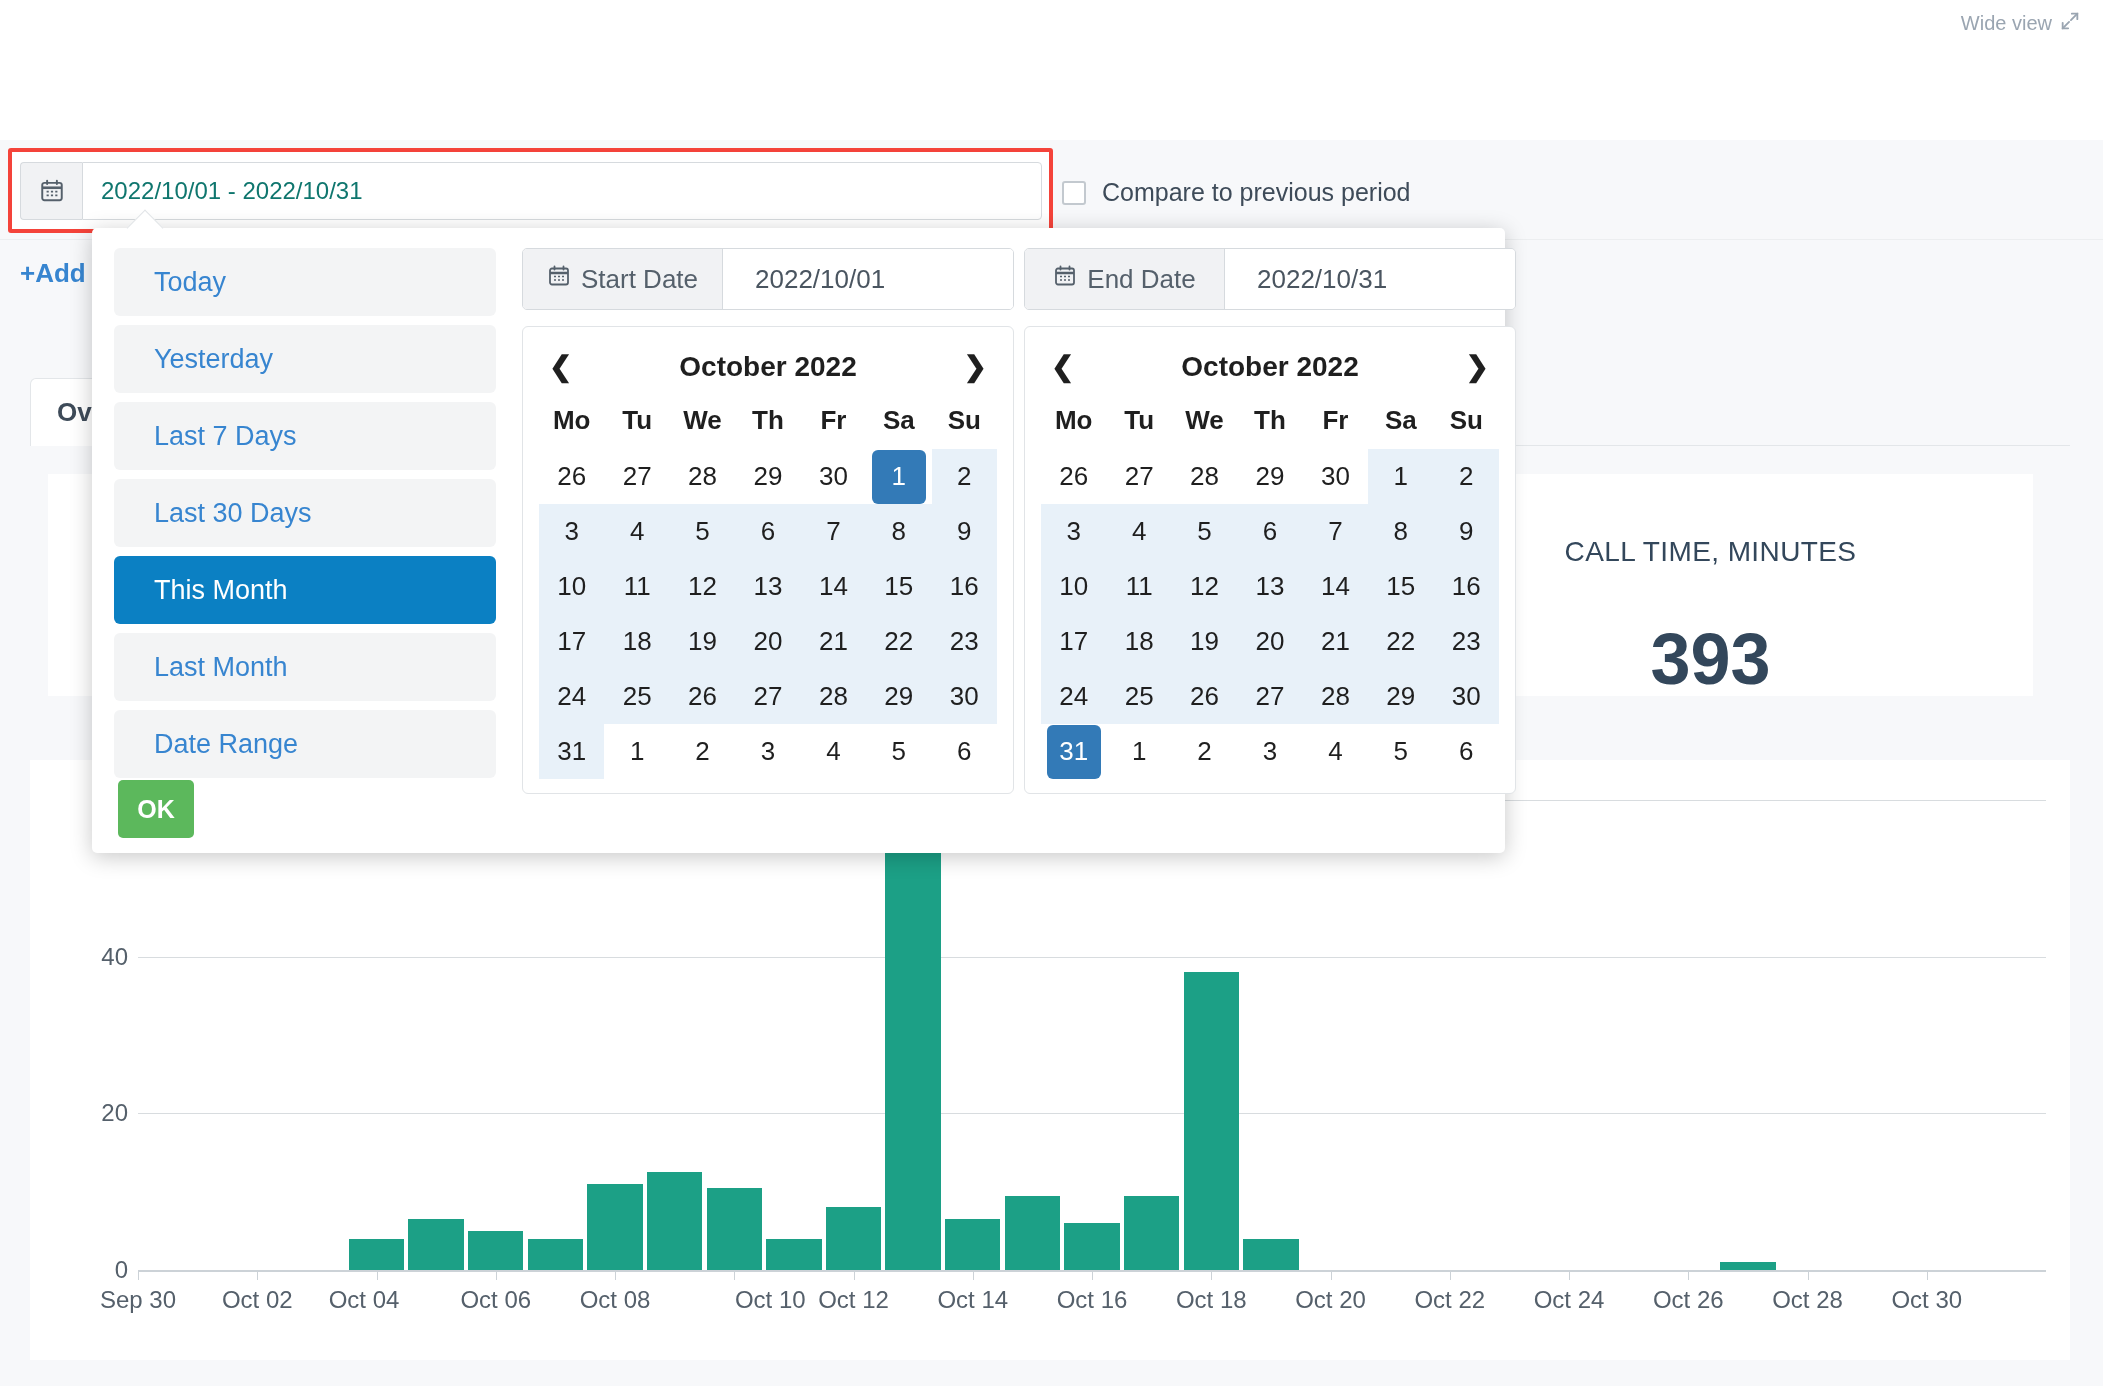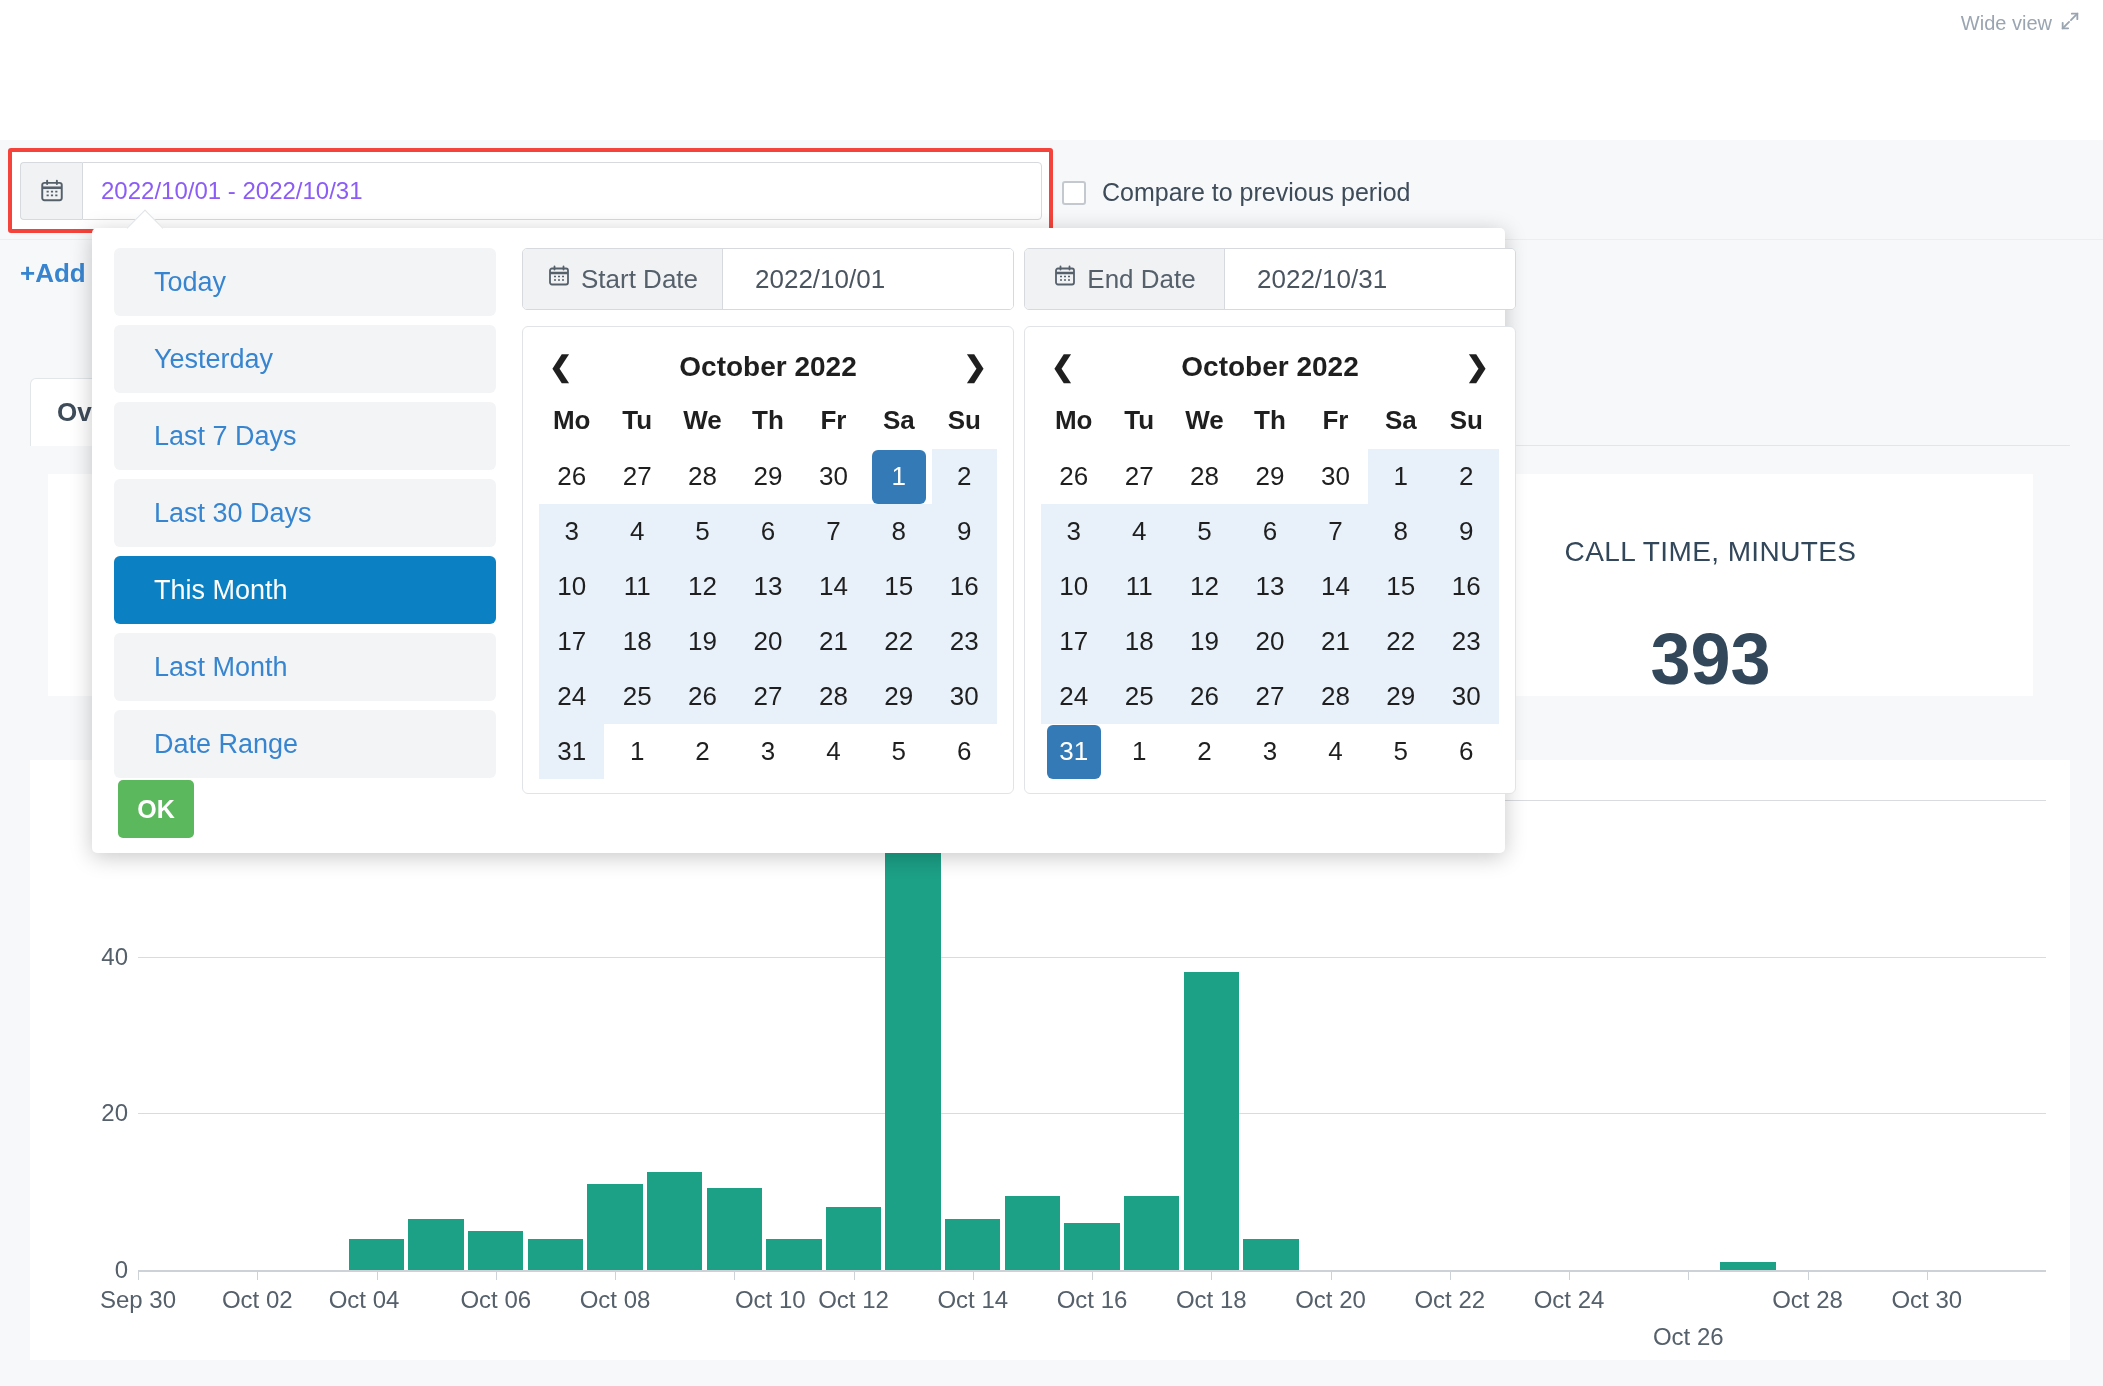--- a/index.html
+++ b/index.html
@@ -61,21 +61,21 @@
     border-right: none;
     border-radius: 4px 0 0 4px;
     display: flex; align-items: center; justify-content: center;
     font-size: 24px; color: #55606b;
   }
   .dr-input {
     flex: 1;
     background: #ffffff;
     border: 1px solid #d6dade;
     border-radius: 0 4px 4px 0;
-    font-size: 24px; color: #8b5cf6;
+    font-size: 24px; color: #0f766e;
     font-family: "Liberation Sans", sans-serif;
     padding: 0 18px;
     outline: none;
   }
   .compare-wrap {
     position: absolute; left: 1062px; top: 178px;
     display: flex; align-items: center; gap: 16px;
     z-index: 25;
   }
   .compare-box {
@@ -384,21 +384,21 @@
         <div class="xlabel" style="left: 1062px; top: 526px;">Oct 16</div>
         <div class="tick" style="left: 1181.25px; top: 510px;"></div>
         <div class="xlabel" style="left: 1181.25px; top: 526px;">Oct 18</div>
         <div class="tick" style="left: 1300.5px; top: 510px;"></div>
         <div class="xlabel" style="left: 1300.5px; top: 526px;">Oct 20</div>
         <div class="tick" style="left: 1419.75px; top: 510px;"></div>
         <div class="xlabel" style="left: 1419.75px; top: 526px;">Oct 22</div>
         <div class="tick" style="left: 1539px; top: 510px;"></div>
         <div class="xlabel" style="left: 1539px; top: 526px;">Oct 24</div>
         <div class="tick" style="left: 1658.25px; top: 510px;"></div>
-        <div class="xlabel" style="left: 1658.25px; top: 526px; margin-top: 37px;">Oct 26</div>
+        <div class="xlabel" style="left: 1658.25px; top: 526px;">Oct 26</div>
         <div class="tick" style="left: 1777.5px; top: 510px;"></div>
         <div class="xlabel" style="left: 1777.5px; top: 526px;">Oct 28</div>
         <div class="tick" style="left: 1896.75px; top: 510px;"></div>
         <div class="xlabel" style="left: 1896.75px; top: 526px;">Oct 30</div>
       </div>
   </div>
 
   <div class="dp-popup">
     <div class="dp-caret"></div>
 

